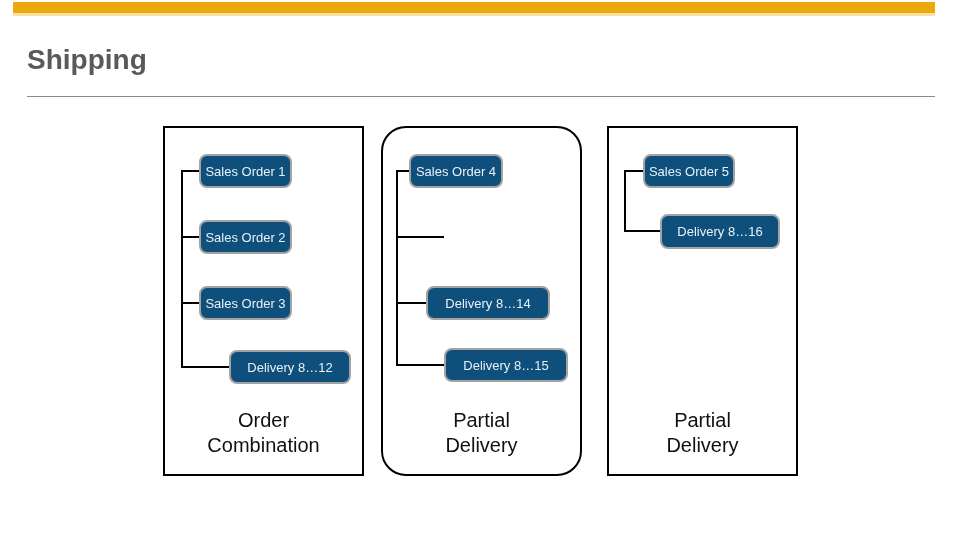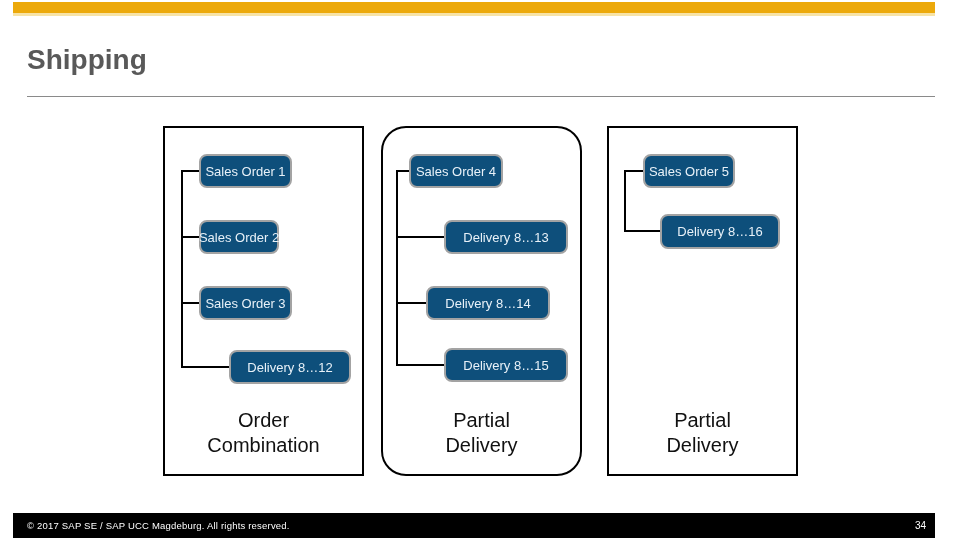--- a/index.html
+++ b/index.html
@@ -127,39 +127,38 @@
   <div class="title-rule"></div>
 
   <section class="panel panel-1">
     <div class="conn" style="left:16px; top:42px; width:2px; height:198px"></div>
     <div class="conn" style="left:16px; top:42px; width:18px; height:2px"></div>
     <div class="conn" style="left:16px; top:108px; width:18px; height:2px"></div>
     <div class="conn" style="left:16px; top:174px; width:18px; height:2px"></div>
     <div class="conn" style="left:16px; top:238px; width:48px; height:2px"></div>
 
     <div class="node" style="left:34px; top:26px; width:93px">Sales Order 1</div>
-    <div class="node" style="left:34px; top:92px; width:80px">Sales Order 2</div>
+    <div class="node" style="left:34px; top:92px; width:93px">Sales Order 2</div>
     <div class="node" style="left:34px; top:158px; width:93px">Sales Order 3</div>
     <div class="node" style="left:64px; top:222px; width:122px">Delivery 8…12</div>
 
     <div class="panel-label">
       <div>Order</div>
       <div>Combination</div>
     </div>
   </section>
 
   <section class="panel panel-2">
     <div class="conn" style="left:13px; top:42px; width:2px; height:196px"></div>
     <div class="conn" style="left:13px; top:42px; width:13px; height:2px"></div>
     <div class="conn" style="left:13px; top:108px; width:48px; height:2px"></div>
     <div class="conn" style="left:13px; top:174px; width:48px; height:2px"></div>
     <div class="conn" style="left:13px; top:236px; width:48px; height:2px"></div>
 
     <div class="node" style="left:26px; top:26px; width:94px">Sales Order 4</div>
-    <div class="node" style="left:61px; top:92px; width:124px">Delivery 8…13</div>
     <div class="node" style="left:43px; top:158px; width:124px">Delivery 8…14</div>
     <div class="node" style="left:61px; top:220px; width:124px">Delivery 8…15</div>
 
     <div class="panel-label">
       <div>Partial</div>
       <div>Delivery</div>
     </div>
   </section>
 
   <section class="panel panel-3">
@@ -169,18 +168,14 @@
 
     <div class="node" style="left:34px; top:26px; width:92px">Sales Order 5</div>
     <div class="node" style="left:51px; top:86px; width:120px; height:35px">Delivery 8…16</div>
 
     <div class="panel-label">
       <div>Partial</div>
       <div>Delivery</div>
     </div>
   </section>
 
-  <footer class="footer">
-    <span class="copyright">© 2017 SAP SE / SAP UCC Magdeburg. All rights reserved.</span>
-    <span class="page-num">34</span>
-  </footer>
 
 </div>
 
 </body></html>

